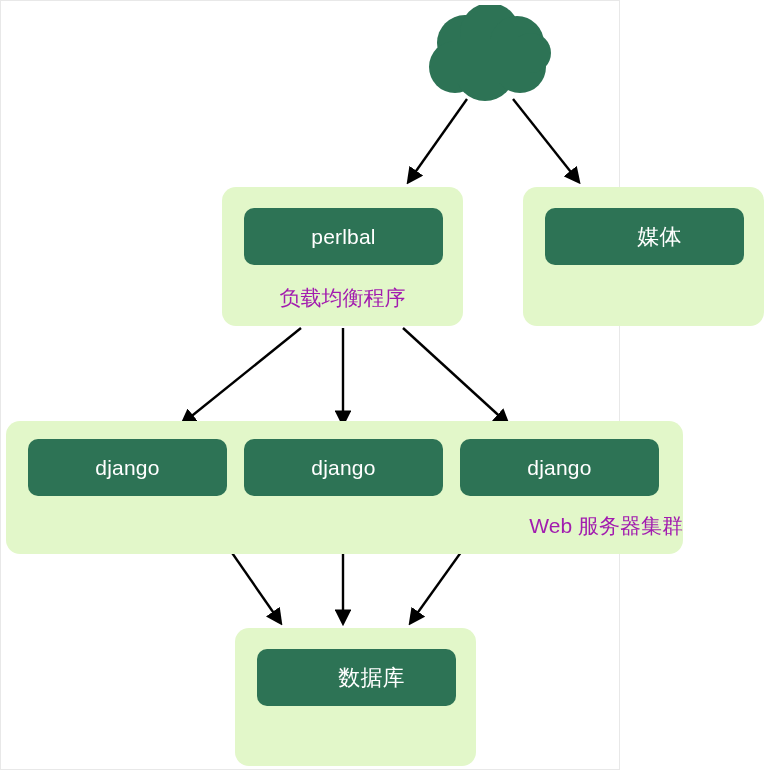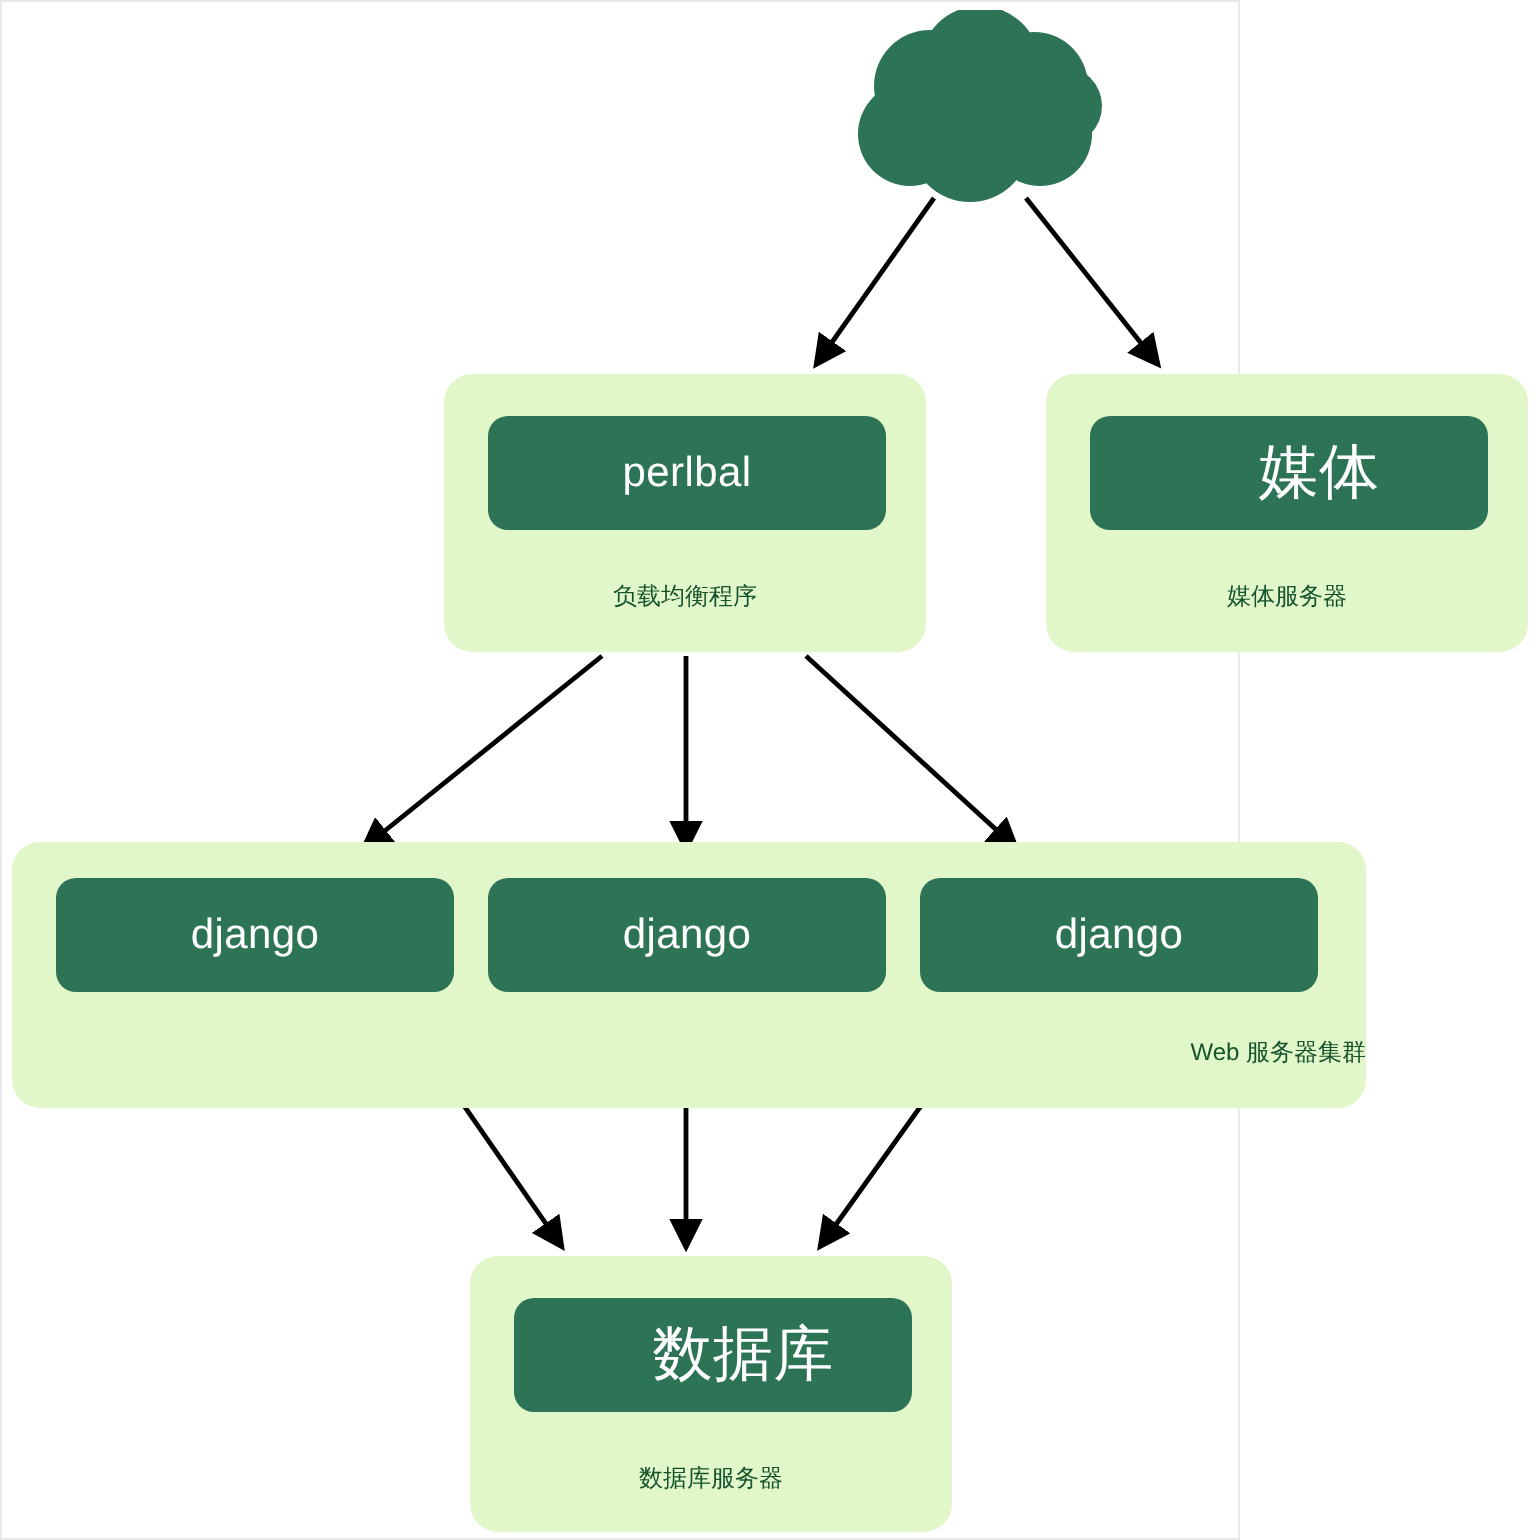--- a/index.html
+++ b/index.html
@@ -32,39 +32,39 @@
   .group-box {
     position: absolute;
     background: #e2f7c9;
     border-radius: 14px;
     box-sizing: border-box;
   }
   .group-label {
     position: absolute;
     width: 100%;
     text-align: center;
-    color: #14532d;
-    font-size: 12px;
+    color: #a21caf;
+    font-size: 21px;
     line-height: 22px;
     white-space: nowrap;
   }
   .node-box {
     position: absolute;
     background: #2d7355;
     border-radius: 10px;
     color: #ffffff;
     display: flex;
     align-items: center;
     justify-content: center;
     box-sizing: border-box;
     font-size: 21px;
     letter-spacing: 0.2px;
   }
   .node-box.cjk {
-    font-size: 30px;
+    font-size: 22px;
     padding-left: 30px;
   }
   .cloud-wrap {
     position: absolute;
   }
 </style>
 </head>
 <body>
 
 <div id="canvas">
@@ -108,36 +108,34 @@
     <div class="node-box" style="left:22px; top:21px; width:199px; height:57px;">
       <span>perlbal</span>
     </div>
     <div class="group-label" style="top:100px;">负载均衡程序</div>
   </div>
 
   <div class="group-box" style="left:522px; top:186px; width:241px; height:139px;">
     <div class="node-box cjk" style="left:22px; top:21px; width:199px; height:57px;">
       <span>媒体</span>
     </div>
-    <div class="group-label" style="top:100px;">媒体服务器</div>
   </div>
 
   <div class="group-box" style="left:5px; top:420px; width:677px; height:133px;">
     <div class="node-box" style="left:22px; top:18px; width:199px; height:57px;">
       <span>django</span>
     </div>
     <div class="node-box" style="left:238px; top:18px; width:199px; height:57px;">
       <span>django</span>
     </div>
     <div class="node-box" style="left:454px; top:18px; width:199px; height:57px;">
       <span>django</span>
     </div>
     <div class="group-label" style="top:94px;text-align:right;">Web 服务器集群</div>
   </div>
 
   <div class="group-box" style="left:234px; top:627px; width:241px; height:138px;">
     <div class="node-box cjk" style="left:22px; top:21px; width:199px; height:57px;">
       <span>数据库</span>
     </div>
-    <div class="group-label" style="top:100px;">数据库服务器</div>
   </div>
 
 </div>
 
 </body></html>

